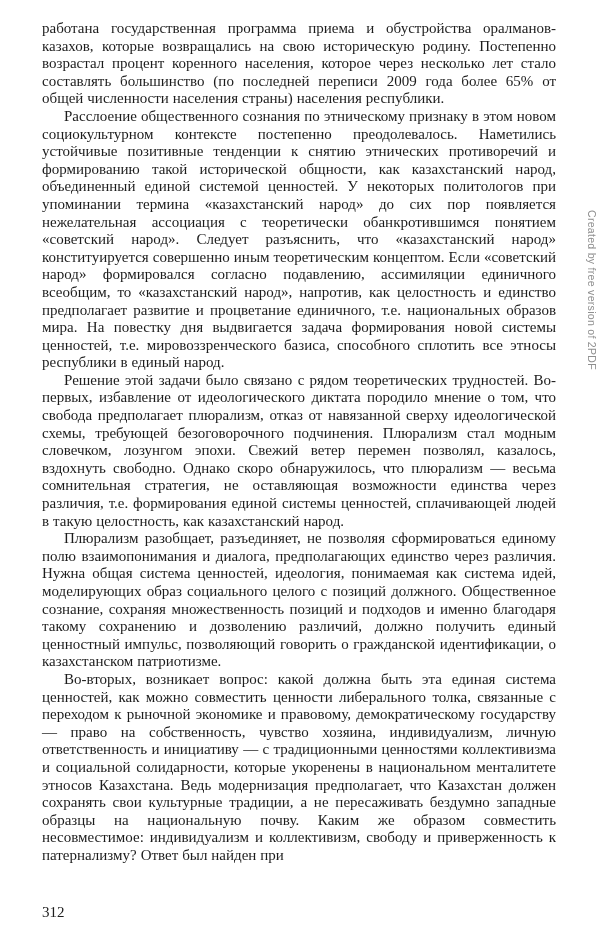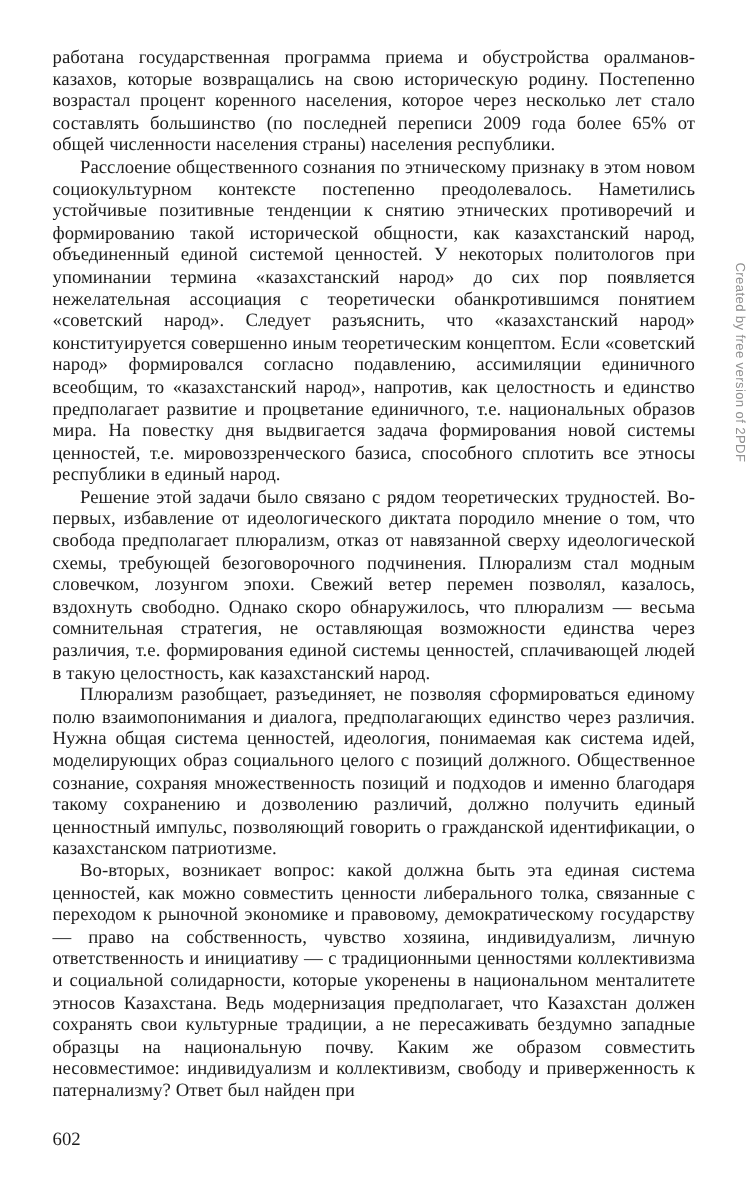--- a/index.html
+++ b/index.html
@@ -6,21 +6,21 @@
     margin: 0;
     padding: 0;
     background: #ffffff;
   }
   .page {
     position: relative;
     width: 600px;
     height: 943px;
     background: #ffffff;
     box-sizing: border-box;
-    padding: 38px 44px 0 42px;
+    padding: 20px 44px 0 42px;
     overflow: hidden;
     font-family: "Liberation Serif", "DejaVu Serif", serif;
     color: #1c1c1c;
     border-radius: 23px;
   }
   .text-block {
     width: 514px;
   }
   .para {
     margin: 0;
@@ -56,15 +56,15 @@
 <body>
 
 <div class="page">
   <div class="text-block">
     <p class="para no-indent">работана государственная программа приема и обустройства оралманов-казахов, которые возвращались на свою историческую родину. Постепенно возрастал процент коренного населения, которое через несколько лет стало составлять большинство (по последней переписи 2009 года более 65% от общей численности населения страны) населения республики.</p>
     <p class="para">Расслоение общественного сознания по этническому признаку в этом новом социокультурном контексте постепенно преодолевалось. Наметились устойчивые позитивные тенденции к снятию этнических противоречий и формированию такой исторической общности, как казахстанский народ, объединенный единой системой ценностей. У некоторых политологов при упоминании термина «казахстанский народ» до сих пор появляется нежелательная ассоциация с теоретически обанкротившимся понятием «советский народ». Следует разъяснить, что «казахстанский народ» конституируется совершенно иным теоретическим концептом. Если «советский народ» формировался согласно подавлению, ассимиляции единичного всеобщим, то «казахстанский народ», напротив, как целостность и единство предполагает развитие и процветание единичного, т.е. национальных образов мира. На повестку дня выдвигается задача формирования новой системы ценностей, т.е. мировоззренческого базиса, способного сплотить все этносы республики в единый народ.</p>
     <p class="para">Решение этой задачи было связано с рядом теоретических трудностей. Во-первых, избавление от идеологического диктата породило мнение о том, что свобода предполагает плюрализм, отказ от навязанной сверху идеологической схемы, требующей безоговорочного подчинения. Плюрализм стал модным словечком, лозунгом эпохи. Свежий ветер перемен позволял, казалось, вздохнуть свободно. Однако скоро обнаружилось, что плюрализм — весьма сомнительная стратегия, не оставляющая возможности единства через различия, т.е. формирования единой системы ценностей, сплачивающей людей в такую целостность, как казахстанский народ.</p>
     <p class="para">Плюрализм разобщает, разъединяет, не позволяя сформироваться единому полю взаимопонимания и диалога, предполагающих единство через различия. Нужна общая система ценностей, идеология, понимаемая как система идей, моделирующих образ социального целого с позиций должного. Общественное сознание, сохраняя множественность позиций и подходов и именно благодаря такому сохранению и дозволению различий, должно получить единый ценностный импульс, позволяющий говорить о гражданской идентификации, о казахстанском патриотизме.</p>
     <p class="para">Во-вторых, возникает вопрос: какой должна быть эта единая система ценностей, как можно совместить ценности либерального толка, связанные с переходом к рыночной экономике и правовому, демократическому государству — право на собственность, чувство хозяина, индивидуализм, личную ответственность и инициативу — с традиционными ценностями коллективизма и социальной солидарности, которые укоренены в национальном менталитете этносов Казахстана. Ведь модернизация предполагает, что Казахстан должен сохранять свои культурные традиции, а не пересаживать бездумно западные образцы на национальную почву. Каким же образом совместить несовместимое: индивидуализм и коллективизм, свободу и приверженность к патернализму? Ответ был найден при</p>
   </div>
-  <div class="page-number">602</div>
+  <div class="page-number">312</div>
   <div class="watermark">Created by free version of 2PDF</div>
 </div>
 
 </body></html>

